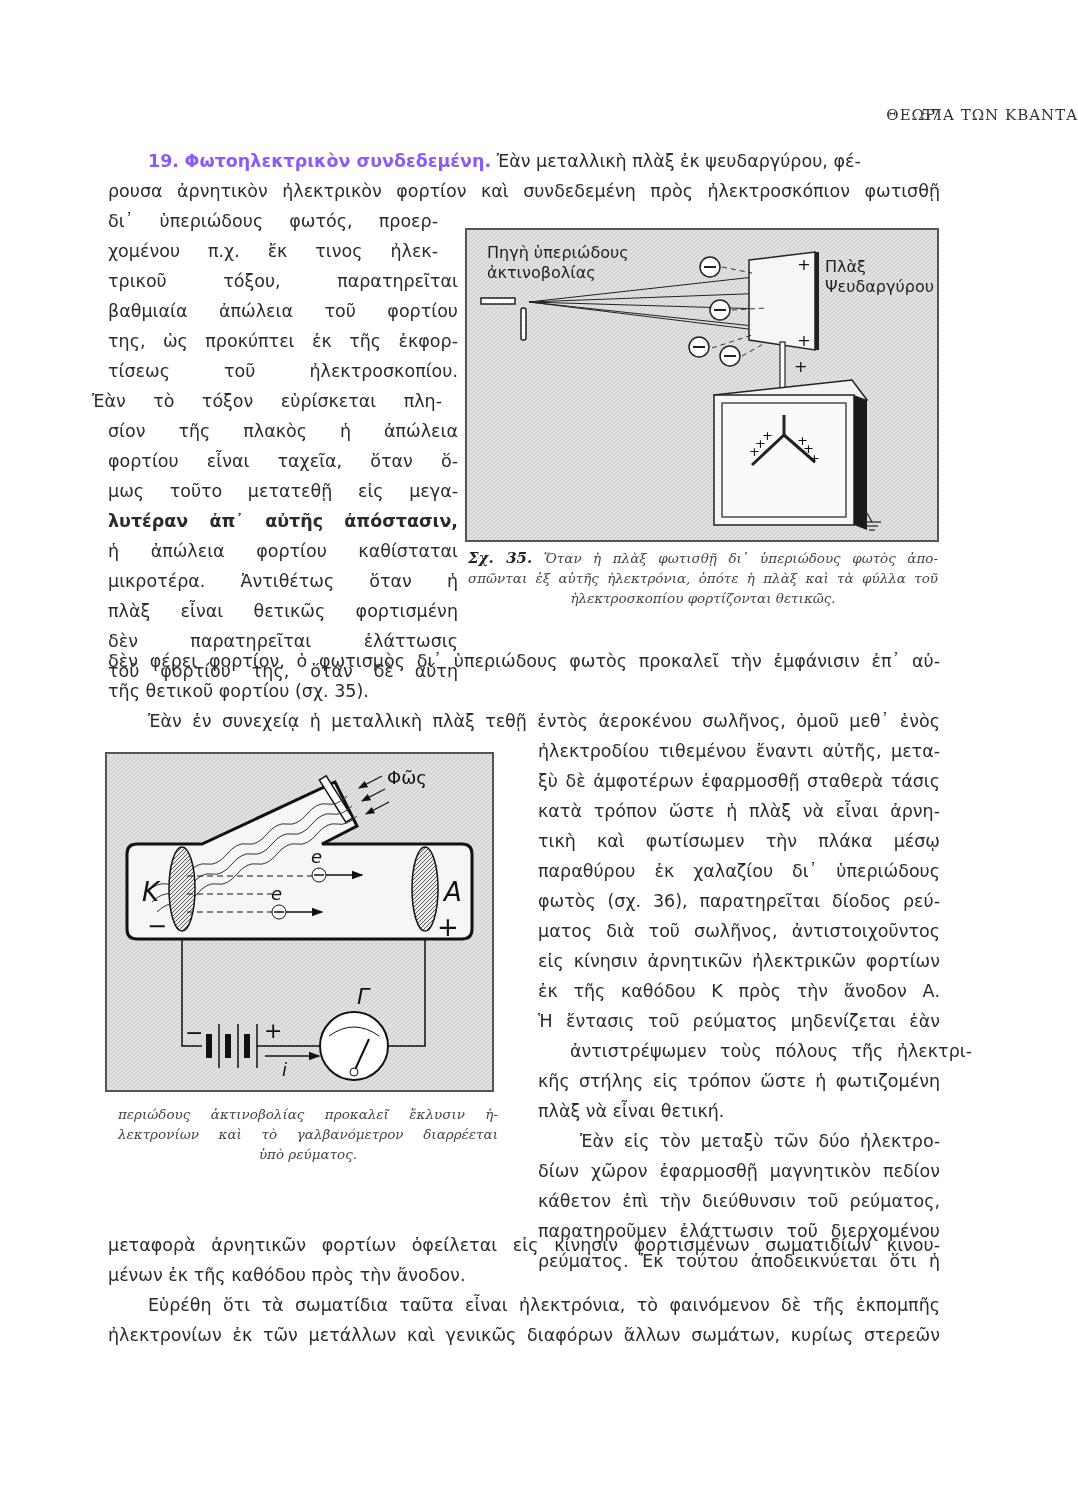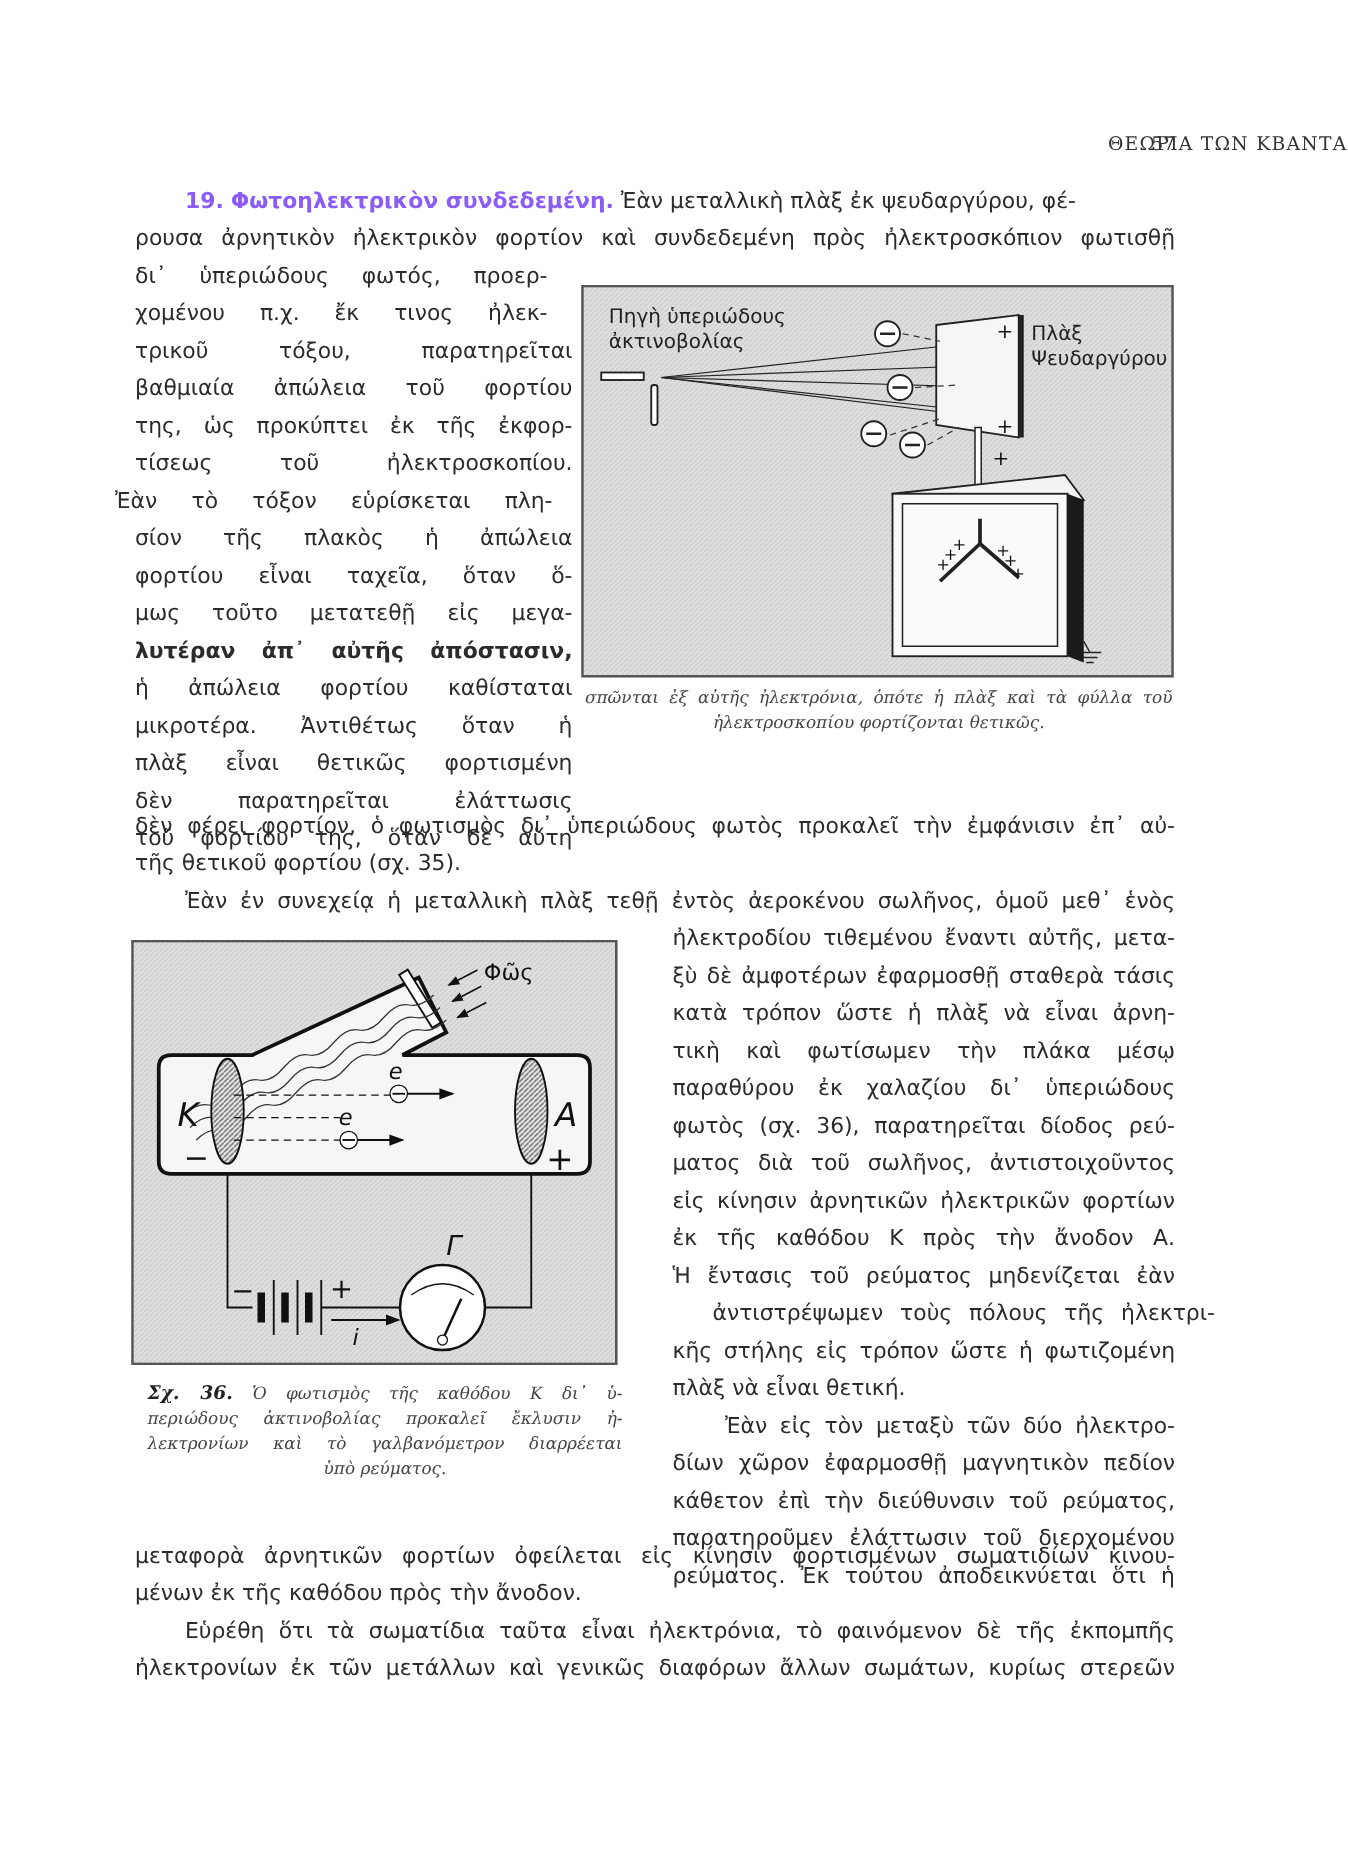--- a/index.html
+++ b/index.html
@@ -120,20 +120,21 @@
     </g>
     <g stroke="#222" stroke-width="1.2">
       <line x1="400" y1="283" x2="405" y2="292"></line>
         <line x1="396" y1="292" x2="414" y2="292"></line>
         <line x1="399" y1="296" x2="411" y2="296"></line>
         <line x1="402" y1="300" x2="408" y2="300"></line>
     </g>
   </svg>
 </div>
 <div class="caption" style="left:468px; top:548px; width:470px;">
+  <div style="text-align:justify; text-align-last:justify;"><span class="lbl">Σχ. 35.</span> <span>Ὅταν ἡ πλὰξ φωτισθῇ δι᾿ ὑπεριώδους φωτὸς ἀπο-</span></div>
   <div style="text-align:justify; text-align-last:justify;">σπῶνται ἐξ αὐτῆς ἠλεκτρόνια, ὁπότε ἡ πλὰξ καὶ τὰ φύλλα τοῦ</div>
   <div class="cap-center">ἠλεκτροσκοπίου φορτίζονται θετικῶς.</div>
 </div>
 
 <div class="line j" style="top:648px; left:108px; width:832px; top:646px;">δὲν φέρει φορτίον, ὁ φωτισμὸς δι᾿ ὑπεριώδους φωτὸς προκαλεῖ τὴν ἐμφάνισιν ἐπ᾿ αὐ-</div>
 <div class="line" style="top:676px; left:108px;">τῆς θετικοῦ φορτίου (σχ. 35).</div>
 <div class="line j" style="top:706px; left:148px; width:792px;">Ἐὰν ἐν συνεχείᾳ ἡ μεταλλικὴ πλὰξ τεθῇ ἐντὸς ἀεροκένου σωλῆνος, ὁμοῦ μεθ᾿ ἑνὸς</div>
 
 <div class="line j" style="top:736px; left:538px; width:402px;">ἠλεκτροδίου τιθεμένου ἔναντι αὐτῆς, μετα-</div>
 <div class="line j" style="top:766px; left:538px; width:402px;">ξὺ δὲ ἀμφοτέρων ἐφαρμοσθῇ σταθερὰ τάσις</div>
@@ -220,21 +221,20 @@
     <line x1="158" y1="302" x2="212" y2="302" stroke="#111" stroke-width="1.5" marker-end="url(#arr)"></line>
     <text x="175" y="322" font-size="18" font-style="italic" fill="#111">i</text>
     <circle cx="247" cy="292" r="34" fill="#fff" stroke="#111" stroke-width="2"></circle>
     <path d="M222,282 Q247,264 272,282" fill="none" stroke="#111" stroke-width="1"></path>
     <line x1="247" y1="318" x2="262" y2="285" stroke="#111" stroke-width="2"></line>
     <circle cx="247" cy="318" r="4" fill="#fff" stroke="#111"></circle>
     <text x="250" y="250" font-size="22" font-style="italic" fill="#111">Γ</text>
   </svg>
 </div>
 <div class="caption" style="left:118px; top:1104px; width:380px;">
-  <div style="text-align:justify; text-align-last:justify;"><span class="lbl">Σχ. 36.</span> <span>Ὁ φωτισμὸς τῆς καθόδου Κ δι᾿ ὑ-</span></div>
   <div style="text-align:justify; text-align-last:justify;">περιώδους ἀκτινοβολίας προκαλεῖ ἔκλυσιν ἠ-</div>
   <div style="text-align:justify; text-align-last:justify;">λεκτρονίων καὶ τὸ γαλβανόμετρον διαρρέεται</div>
   <div class="cap-center">ὑπὸ ρεύματος.</div>
 </div>
 
 <div class="line j" style="top:1230px; left:108px; width:832px;">μεταφορὰ ἀρνητικῶν φορτίων ὀφείλεται εἰς κίνησιν φορτισμένων σωματιδίων κινου-</div>
 <div class="line" style="top:1260px; left:108px;">μένων ἐκ τῆς καθόδου πρὸς τὴν ἄνοδον.</div>
 <div class="line j" style="top:1290px; left:148px; width:792px;">Εὑρέθη ὅτι τὰ σωματίδια ταῦτα εἶναι ἠλεκτρόνια, τὸ φαινόμενον δὲ τῆς ἐκπομπῆς</div>
 <div class="line j" style="top:1320px; left:108px; width:832px;">ἠλεκτρονίων ἐκ τῶν μετάλλων καὶ γενικῶς διαφόρων ἄλλων σωμάτων, κυρίως στερεῶν</div>
 

